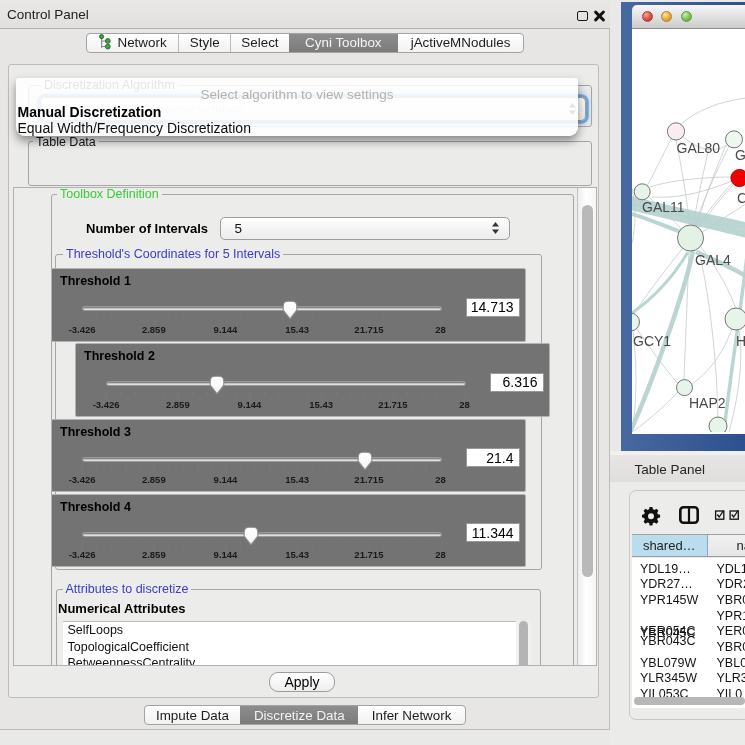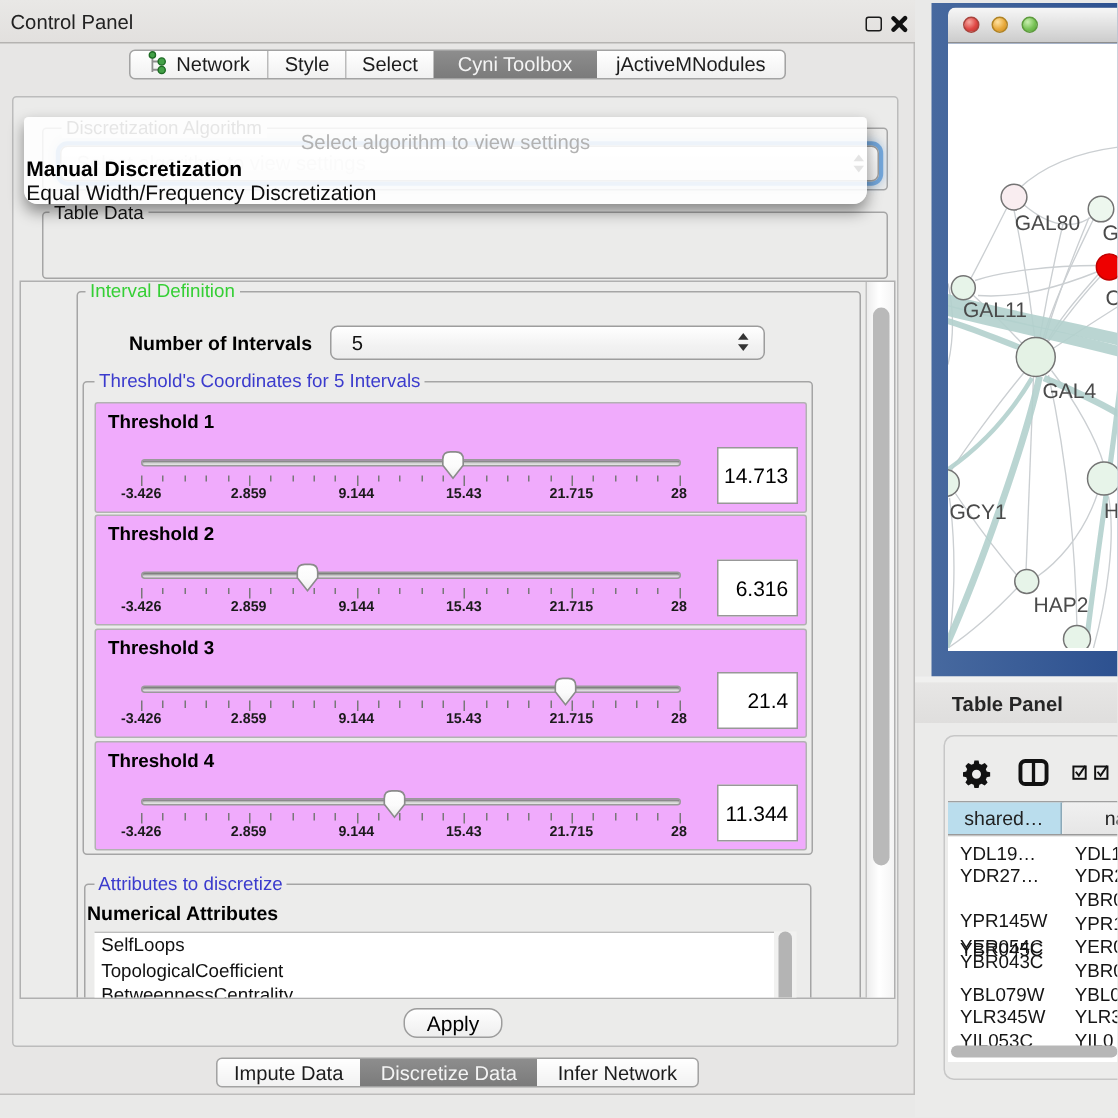--- a/index.html
+++ b/index.html
@@ -40,27 +40,27 @@
 .group { position:absolute; border:1px solid #a5a5a5; border-radius:3px; }
 
 .combo { position:absolute; background:linear-gradient(#ffffff,#f2f2f2 60%,#ededed);
   border:1px solid #9d9d9d; border-radius:5px; font-size:13.5px; color:#111;
   display:flex; align-items:center; }
 .combo .ar { position:absolute; top:0; bottom:0; display:flex; align-items:center; }
 
 .bold { font-weight:bold; }
 
 
-.thp { position:absolute; left:49px; width:475px; height:73.5px;
-  background:#f0abfc; border:1px solid #b2b2b2; border-radius:2px; }
+.thp { position:absolute; left:37px; width:475px; height:73.5px;
+  background:#737373; border:1px solid #b2b2b2; border-radius:2px; }
 .thp .ttl { position:absolute; left:8px; top:5px; font-size:12.5px; font-weight:bold; color:#000; }
 .thp .track { position:absolute; left:29.5px; top:37px; width:360px; height:5px;
   border-radius:3px; background:linear-gradient(#9a9a9a,#d9d9d9 70%,#e6e6e6);
   box-shadow:inset 0 1px 1px rgba(0,0,0,0.25); border:0.5px solid #9a9a9a; }
-.thp .val { position:absolute; left:413.5px; top:28.5px; width:54px; height:38px;
+.thp .val { position:absolute; left:413.5px; top:28.5px; width:54px; height:19px;
   background:#ffffff; border:1px solid #989898; font-size:14px; color:#000;
   display:flex; align-items:center; justify-content:flex-end; padding-right:5px; }
 .tick { position:absolute; width:1px; background:#787878; }
 .tlab { position:absolute; font-size:9.5px; font-weight:bold; color:#1a1a1a;
   transform:translateX(-50%); white-space:nowrap; }
 .thumb { position:absolute; top:31px; width:16px; height:20px; transform:translateX(-50%); }
 
 
 #scrollpane { left:13px; top:187px; width:583.5px; height:479px;
   background:#ececeb; border:1px solid #b0b0b0; overflow:hidden; }
@@ -96,21 +96,21 @@
   background:linear-gradient(#f7f7f7,#cccccc); border-bottom:1px solid #8e8e8e;
   border-top-left-radius:5px; }
 .light { position:absolute; top:6.3px; width:11px; height:11px; border-radius:50%; }
 #netcanvas { position:absolute; left:10.5px; top:27px; width:113.5px; height:404.5px;
   background:#ffffff; overflow:hidden; }
 
 
 #tpgap { left:610px; top:450.5px; width:135px; height:5px; background:#f0f0ef; }
 #tpwin { left:610px; top:455px; width:135px; height:290px; background:#ebebea; }
 #tptitle { position:absolute; left:0; top:0; width:135px; height:27px;
-  background:linear-gradient(#e7e6e5,#dfdedd);font-weight:bold; }
+  background:linear-gradient(#e7e6e5,#dfdedd); }
 #tptitle .txt { position:absolute; left:24.5px; top:7px; font-size:13.5px; color:#262626; }
 #tppanel { position:absolute; left:19px; top:34.5px; width:122px; height:230px;
   background:#ececeb; border:1px solid #c7c7c7; border-radius:7px; }
 </style>
 </head>
 <body>
 <div id="stage">
 
 <div class="abs" id="cpwin"></div>
 <div class="abs" id="cptitle">
@@ -149,21 +149,21 @@
       </span>
 </div>
 
 <div class="group" style="left:27.5px; top:140.5px; width:564px; height:45px;"></div>
 <div class="abs" style="left:33px; top:134.5px; font-size:12.5px; color:#141414; background:#ebebea; padding:0 3px; z-index:5;">Table Data</div>
 
 <div class="abs" id="scrollpane">
   <div id="inner">
 
   <div class="group" style="left:37px; top:5.5px; width:523px; height:500px;"></div>
-  <div class="abs" style="left:43px; top:-1px; font-size:12.5px; color:#35cf35; background:#ececeb; padding:0 3px;">Interval Definition</div>
+  <div class="abs" style="left:43px; top:-1px; font-size:12.5px; color:#35cf35; background:#ececeb; padding:0 3px;">Toolbox Definition</div>
   <div class="abs bold" style="left:72px; top:33px; font-size:13px; color:#000;">Number of Intervals</div>
   <div class="combo" style="left:205.5px; top:29px; width:290px; height:22.5px;">
     <span style="margin-left:14px;">5</span>
     <span class="ar" style="right:9px;">
             <svg width="9" height="14" viewBox="0 0 9 14">
               <path d="M4.5 1 L8 5.5 L1 5.5 Z" fill="#333"></path>
               <path d="M4.5 13 L1 8.5 L8 8.5 Z" fill="#333"></path>
             </svg>
           </span>
   </div>
@@ -211,21 +211,21 @@
               <defs>
                 <linearGradient id="tgth1" x1="0" y1="0" x2="0" y2="1">
                   <stop offset="0" stop-color="#ffffff"></stop>
                   <stop offset="0.55" stop-color="#fbfbfb"></stop>
                   <stop offset="1" stop-color="#ededed"></stop>
                 </linearGradient>
               </defs>
               <path d="M1.2,6.2 Q1.2,1.2 6.2,1.2 L9.8,1.2 Q14.8,1.2 14.8,6.2 L14.8,10.2 L8,18.8 L1.2,10.2 Z" fill="url(#tgth1)" stroke="#8b8b8b" stroke-width="1.1"></path>
             </svg></div>
         </div>
-  <div class="thp" style="top:155.4px;" id="th2">
+  <div class="thp" style="top:155.4px;margin-left:24px;" id="th2">
           <div class="ttl">Threshold 2</div>
           <div class="track"></div>
           <div class="val">6.316</div>
           <div class="tick" style="left:30.1px; top:47.5px; height:7px;"></div>
           <div class="tick" style="left:44.4px; top:47.5px; height:4.5px;"></div>
           <div class="tick" style="left:58.8px; top:47.5px; height:4.5px;"></div>
           <div class="tick" style="left:73.1px; top:47.5px; height:4.5px;"></div>
           <div class="tick" style="left:87.5px; top:47.5px; height:4.5px;"></div>
           <div class="tick" style="left:101.8px; top:47.5px; height:7px;"></div>
           <div class="tick" style="left:116.1px; top:47.5px; height:4.5px;"></div>
@@ -483,21 +483,21 @@
     <div style="position:absolute; left:0; top:0; width:75.5px; height:100%; background:#badded; border-right:1px solid #8aa8b8; font-size:13px; color:#222; display:flex; align-items:center; justify-content:center;">shared…</div>
     <div style="position:absolute; left:76.5px; top:0; right:0; height:100%; background:linear-gradient(#f0f0f0,#e6e6e6); font-size:13px; color:#222; padding-left:28px; display:flex; align-items:center;">na</div>
   </div>
   <div class="abs" id="tbody" style="left:22px; top:103px; width:113px; height:150px; background:#ffffff; overflow:hidden; font-size:12.5px; color:#151515;">
         <div style="position:absolute; left:8px; top:3.7px;">YDL19…</div>
         <div style="position:absolute; left:84.5px; top:3.7px;">YDL1</div>
         <div style="position:absolute; left:8px; top:19.4px;">YDR27…</div>
         <div style="position:absolute; left:84.5px; top:19.4px;">YDR2</div>
         <div style="position:absolute; left:8px; top:40px;margin-top:36px;">YBR043C</div>
         <div style="position:absolute; left:84.5px; top:35.0px;">YBR0</div>
-        <div style="position:absolute; left:8px; top:49px;text-align:right;">YPR145W</div>
+        <div style="position:absolute; left:8px; top:35px;text-align:right;">YPR145W</div>
         <div style="position:absolute; left:84.5px; top:50.7px;">YPR1</div>
         <div style="position:absolute; left:8px; top:66.3px;">YER054C</div>
         <div style="position:absolute; left:84.5px; top:66.3px;">YER0</div>
         <div style="position:absolute; left:8px; top:68px;">YBR045C</div>
         <div style="position:absolute; left:84.5px; top:82.0px;">YBR0</div>
         <div style="position:absolute; left:8px; top:97.7px;">YBL079W</div>
         <div style="position:absolute; left:84.5px; top:97.7px;">YBL0</div>
         <div style="position:absolute; left:8px; top:113.3px;">YLR345W</div>
         <div style="position:absolute; left:84.5px; top:113.3px;">YLR3</div>
         <div style="position:absolute; left:8px; top:129.0px;">YIL053C</div>

